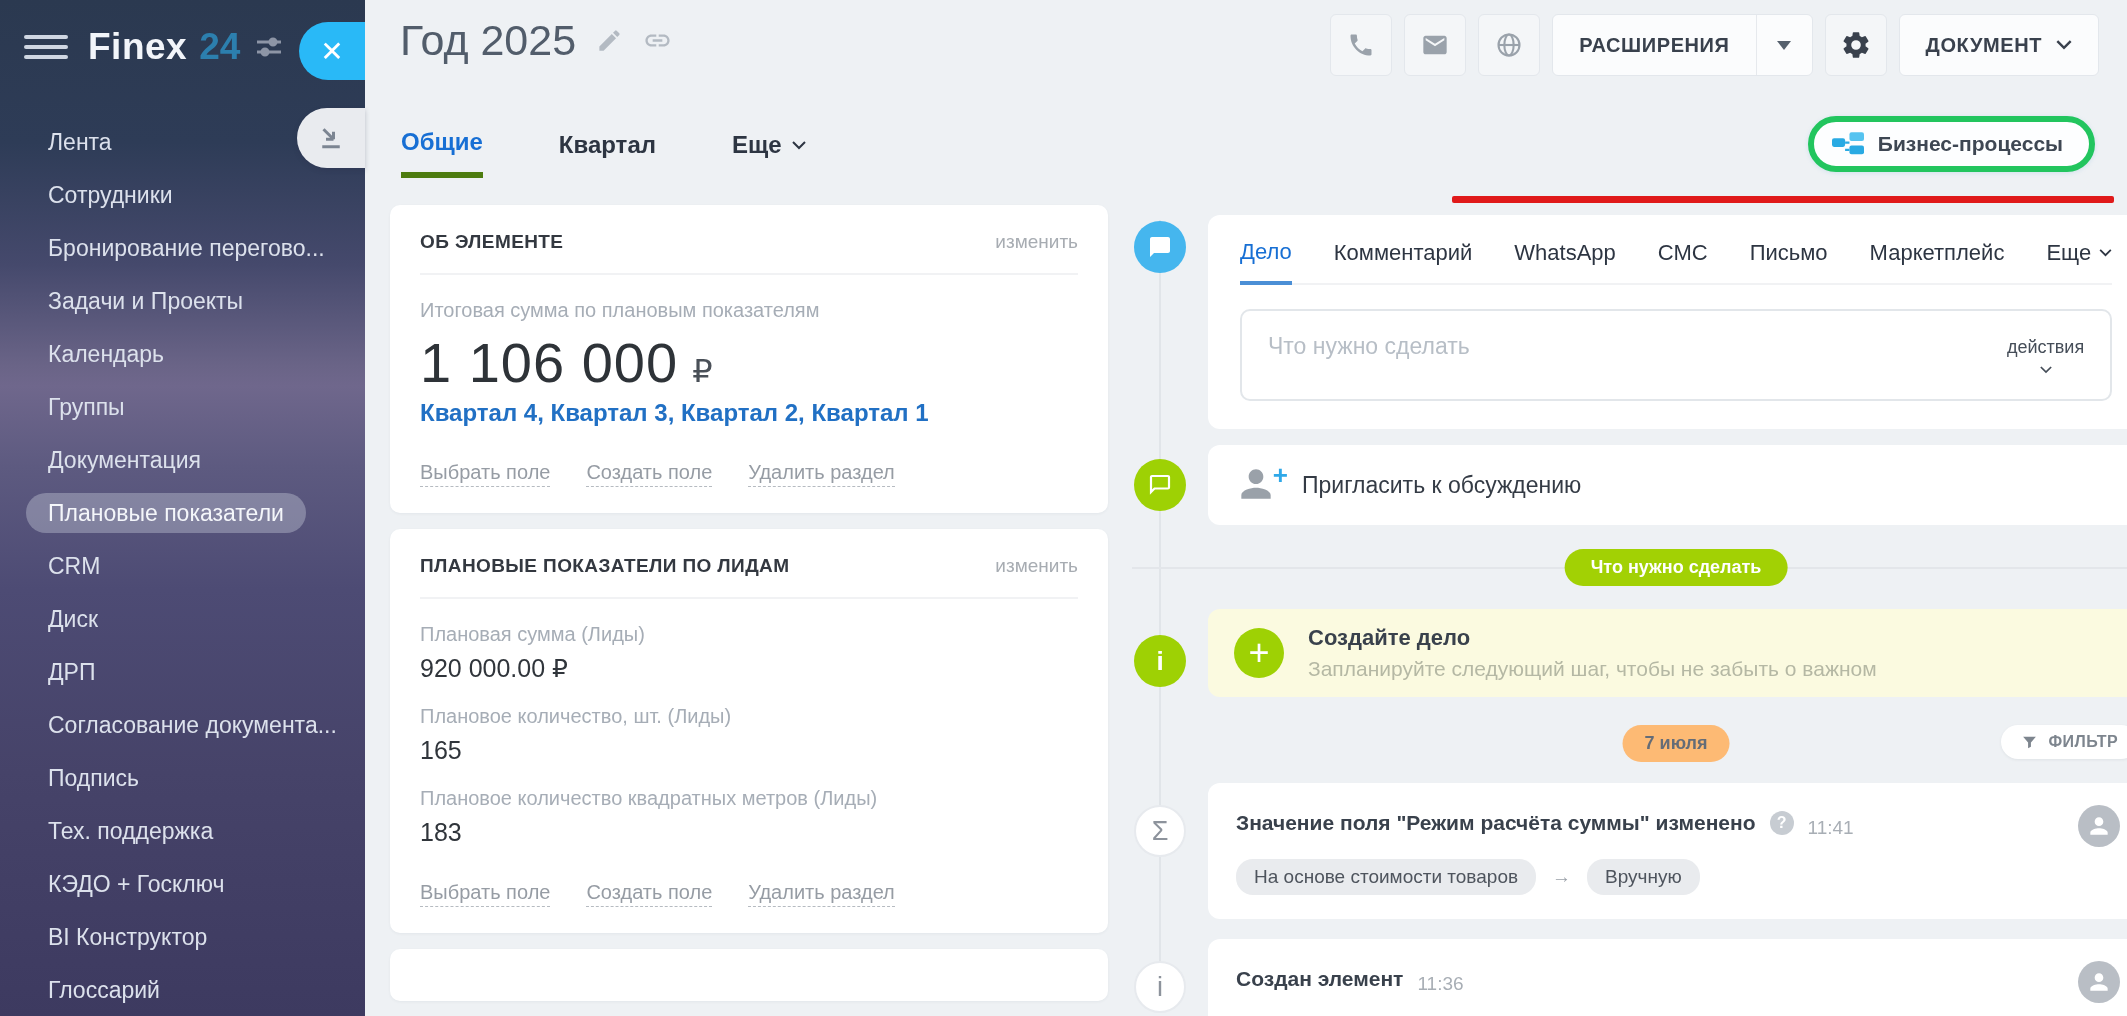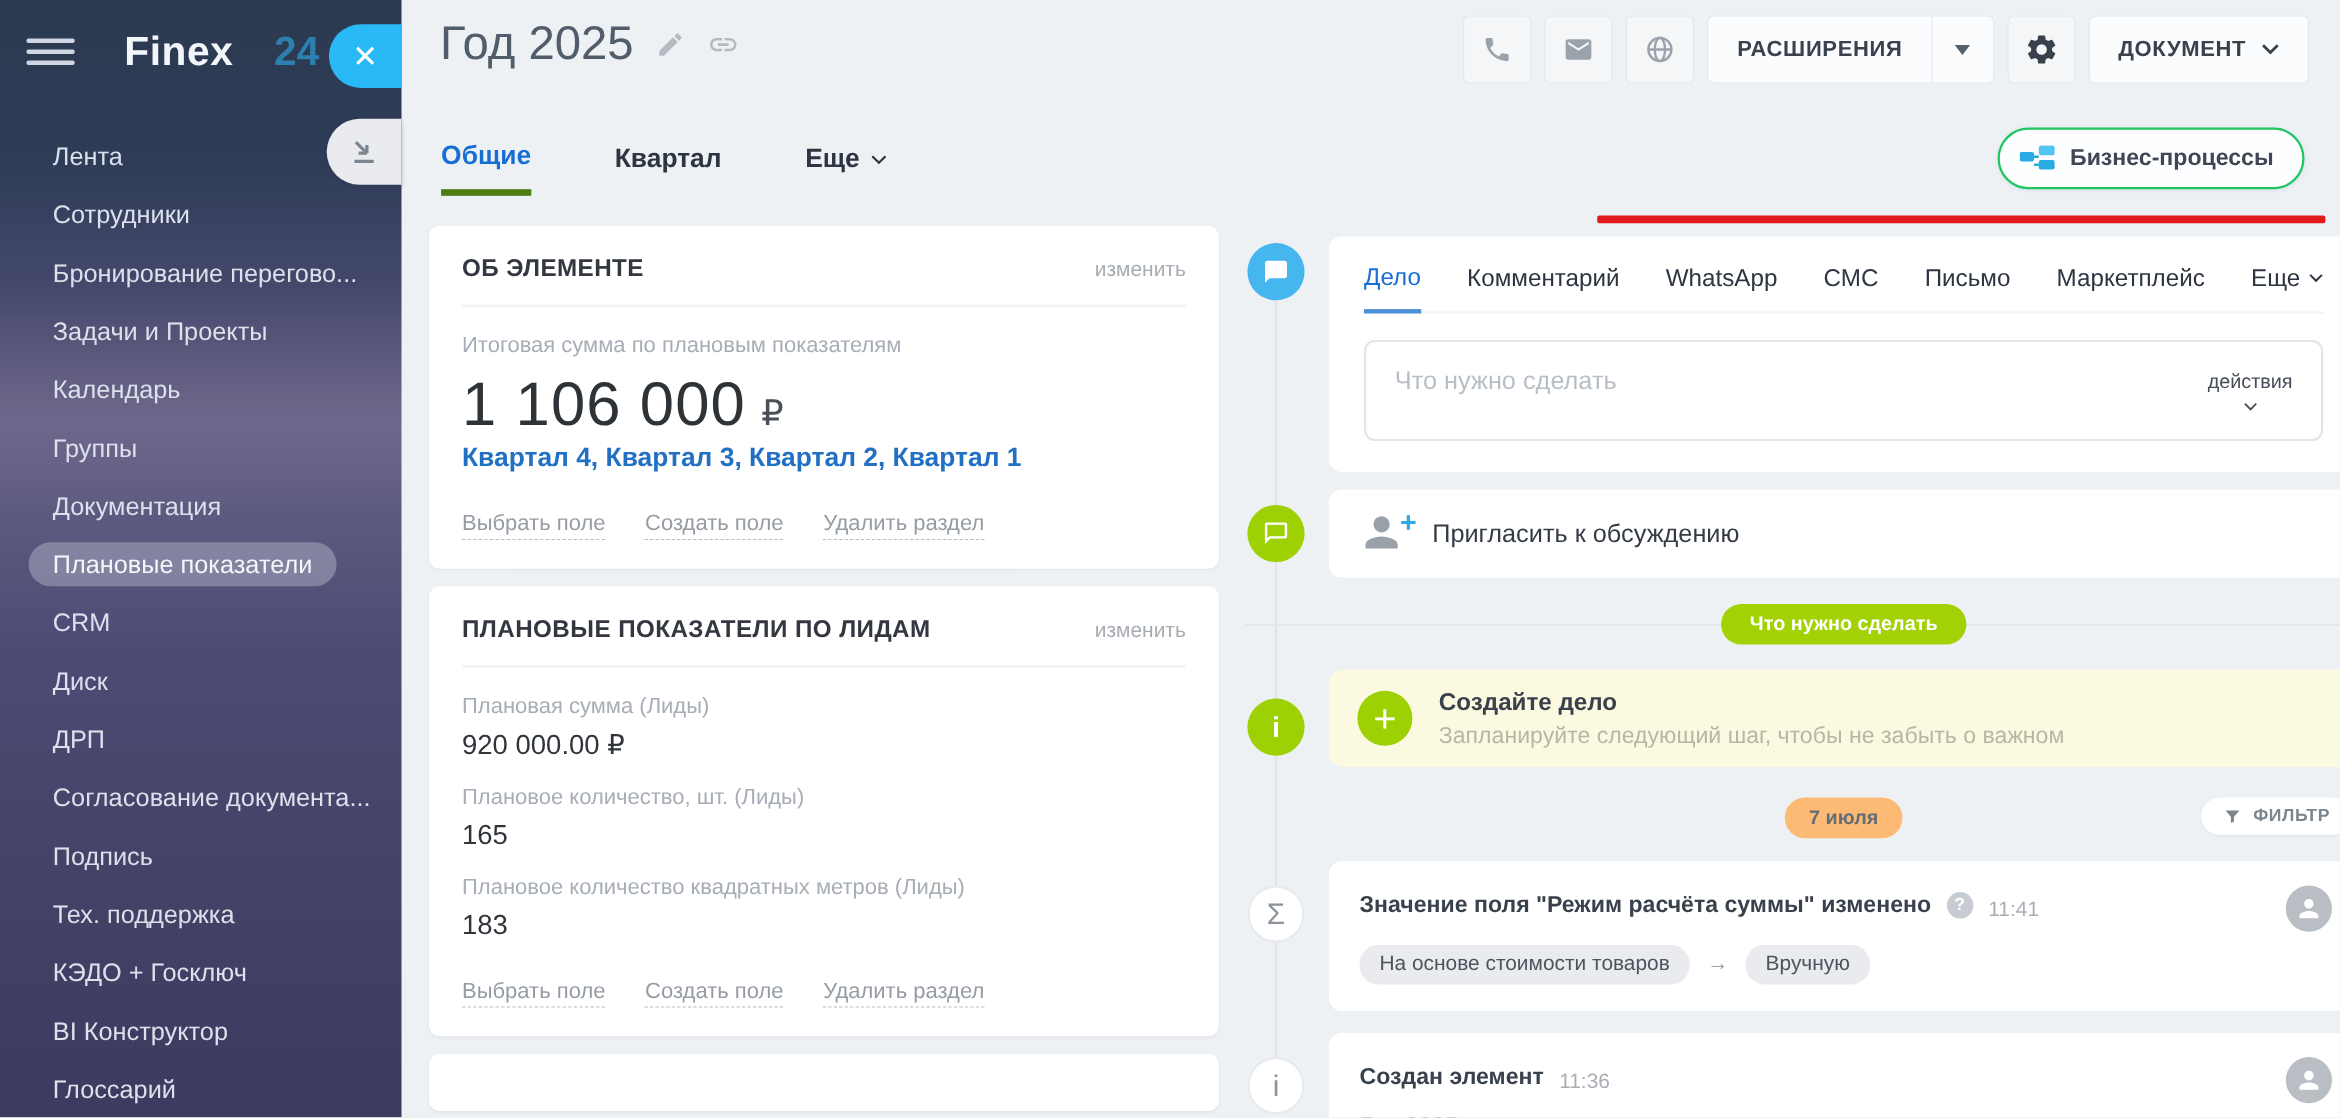--- a/index.html
+++ b/index.html
@@ -4,21 +4,21 @@
 <style>
   * { margin:0; padding:0; box-sizing:border-box; }
   html,body { width:2127px; height:1016px; }
   body { font-family:"Liberation Sans","DejaVu Sans",sans-serif; background:#eef1f4; overflow:hidden; }
   .stage { position:relative; width:2127px; height:1016px; overflow:hidden; background:#eef1f4; }
 
   
   .sidebar { position:absolute; left:0; top:0; width:365px; height:1016px;
     background:linear-gradient(180deg,#2b3950 0%,#2e3c57 14%,#45496c 26%,#6a6487 36%,#6f678c 38%,#5d5a80 46%,#4d4b74 58%,#464369 76%,#3d3a60 100%);
   }
-  .logo-row { display:flex; align-items:center; padding:26px 20px 0 24px;gap:25px; }
+  .logo-row { display:flex; align-items:center; padding:26px 20px 0 24px; }
   .burger { display:inline-block; margin-right:20px; cursor:pointer; }
   .burger i { display:block; width:44px; height:4px; background:#cfd6e2; border-radius:2px; margin:6px 0; }
   .logo-finex { font-size:37px; font-weight:600; color:#f2f5fa; letter-spacing:.5px; }
   .logo-24 { font-size:37px; font-weight:700; color:#2c7fae; margin-left:12px; }
   .sliders-ico { margin-left:16px; color:#8d95a6; }
   .menu { margin-top:48px; }
   .menu-item { position:relative; display:block; padding:13px 20px 13px 48px; font-size:23px; color:#dce1ec;
     cursor:pointer; white-space:nowrap; }
   .menu-item.active .pill { background:rgba(225,229,238,.32); border-radius:28px; padding:7px 22px; margin-left:-22px; color:#f4f6fa; }
   .x-pill { position:absolute; right:0; top:22px; width:66px; height:58px; background:#29b9f7;
@@ -45,32 +45,32 @@
   .tb-split .caret-part { width:56px; display:flex; align-items:center; justify-content:center;
     border-left:1px solid #e6e9ed; color:#55606d; cursor:pointer; }
   .gear-btn { color:#39414d; }
   .doc-btn { gap:14px; }
 
   .tabs-row { position:absolute; left:36px; top:128px; display:flex; gap:76px; }
   .tab { font-size:24px; font-weight:600; color:#2d3542; padding-bottom:16px; cursor:pointer; display:flex; align-items:center; gap:10px; }
   .tab.active { color:#176fd4; border-bottom:6px solid #4d7c0f; }
 
   .bp-btn { position:absolute; right:32px; top:116px; height:56px; display:flex; align-items:center; gap:14px;
-    background:#fdfeff; border:2px solid #22c55e; border-radius:28px; padding:0 26px 0 18px; cursor:pointer;
+    background:#fdfeff; border:6px solid #22c55e; border-radius:28px; padding:0 26px 0 18px; cursor:pointer;
     box-shadow:0 1px 4px rgba(120,180,220,.25); }
   .bp-btn span { font-size:21px; font-weight:600; color:#3e4753; }
   .red-underline { position:absolute; left:1452px; top:196px; width:662px; height:7px; background:#e01a1a; border-radius:2px; }
 
   
   .columns { position:absolute; left:25px; top:205px; right:0; bottom:-200px; display:flex; }
   .col-left { width:718px; flex:none; }
   .card { background:#fff; border-radius:10px; box-shadow:0 1px 3px rgba(50,60,80,.06); padding:26px 30px; }
   .card + .card { margin-top:16px; }
   .card-head { display:flex; justify-content:space-between; align-items:baseline; }
-  .card-title { font-size:22px; font-weight:700; color:#333840; letter-spacing:.4px; }
+  .card-title { font-size:19px; font-weight:700; color:#333840; letter-spacing:.4px; }
   .edit-link { font-size:19px; color:#a7acb2; cursor:pointer; }
   .card-div { border-top:2px solid #f1f2f4; margin:20px 0 24px; }
   .f-label { font-size:20px; color:#a6adb6; margin-bottom:8px; }
   .big-sum { font-size:56px; font-weight:500; color:#2e3338; letter-spacing:1px; }
   .big-cur { font-size:32px; font-weight:400; color:#4a5058; margin-left:14px; }
   .rel-label { margin-top:30px; }
   .quarters { font-size:24px; font-weight:600; color:#2170c4; margin-top:4px; }
   .quarters span { cursor:pointer; }
   .quarters span:not(:last-child)::after { content:", "; }
   .card-foot { display:flex; margin-top:34px; font-size:20px; color:#969ca4; }

